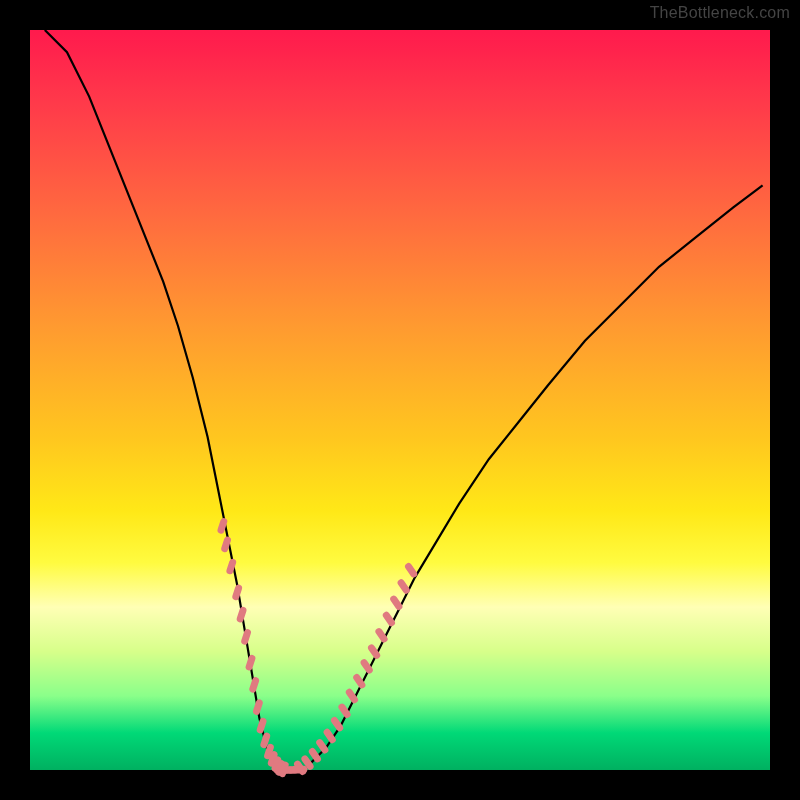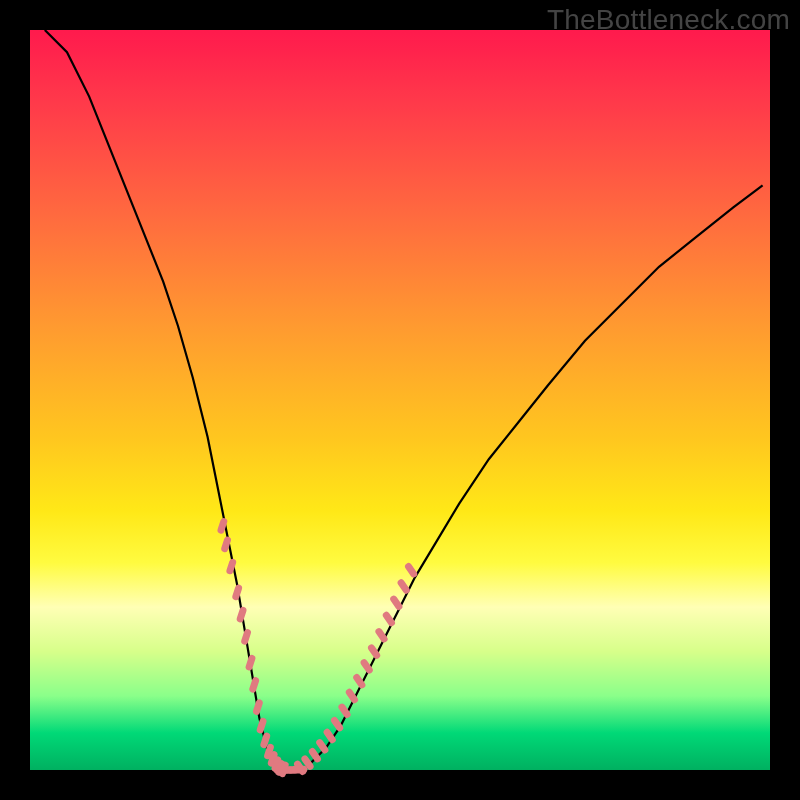--- a/index.html
+++ b/index.html
@@ -37,21 +37,21 @@
       #8aff8a 90%,
       #00d977 95%,
       #00b060 100%
     );
   }
   .watermark {
     position: absolute;
     top: 4px;
     right: 10px;
     color: #444;
-    font-size: 28px;
+    font-size: 16px;
     font-weight: 500;
     letter-spacing: 0.2px;
     user-select: none;
   }
   svg.curve-layer {
     position: absolute;
     left: 0;
     top: 0;
     width: 740px;
     height: 740px;

